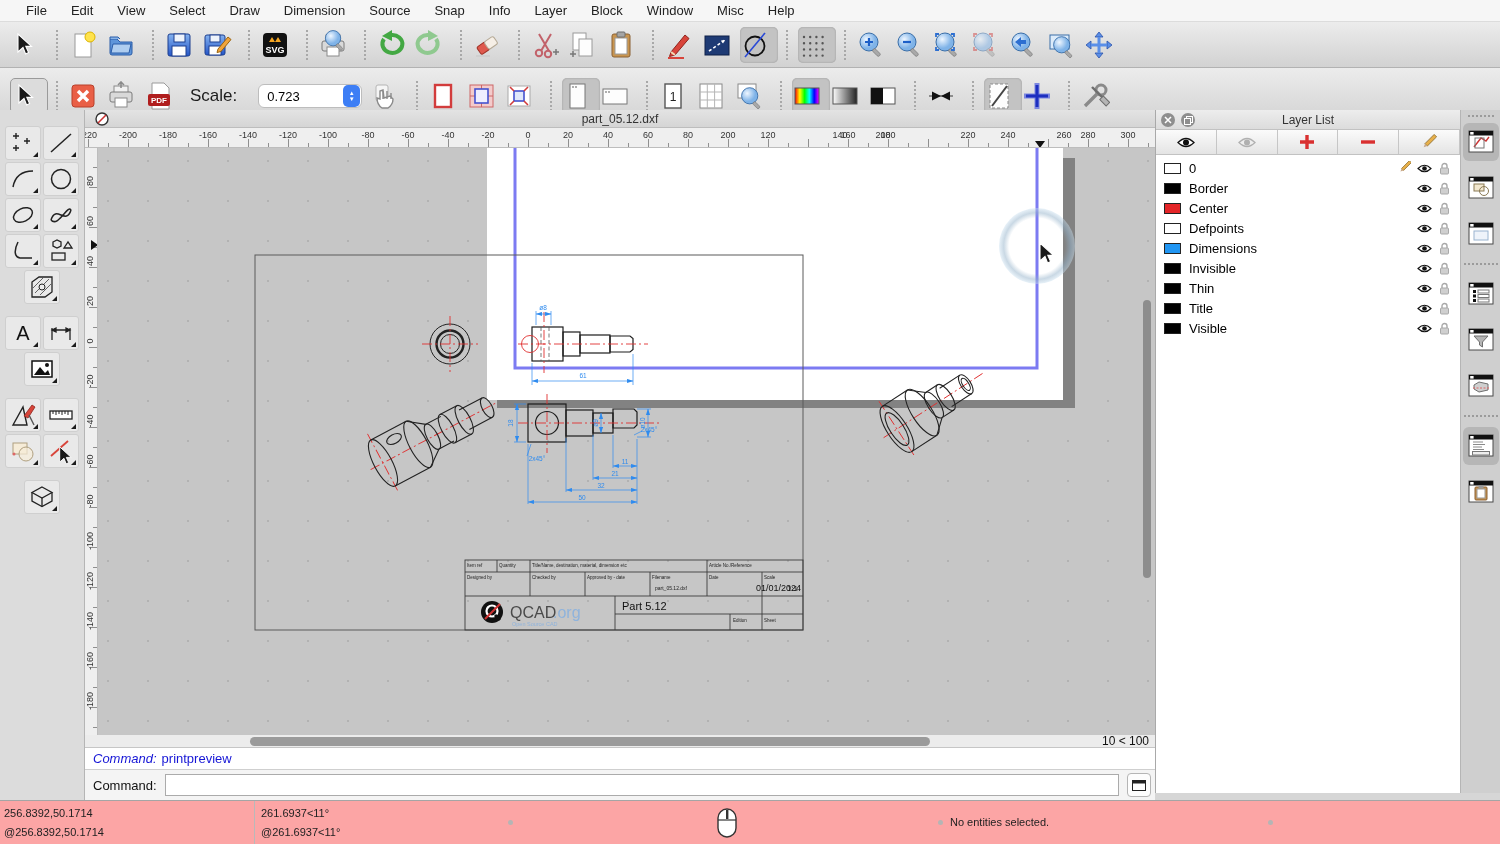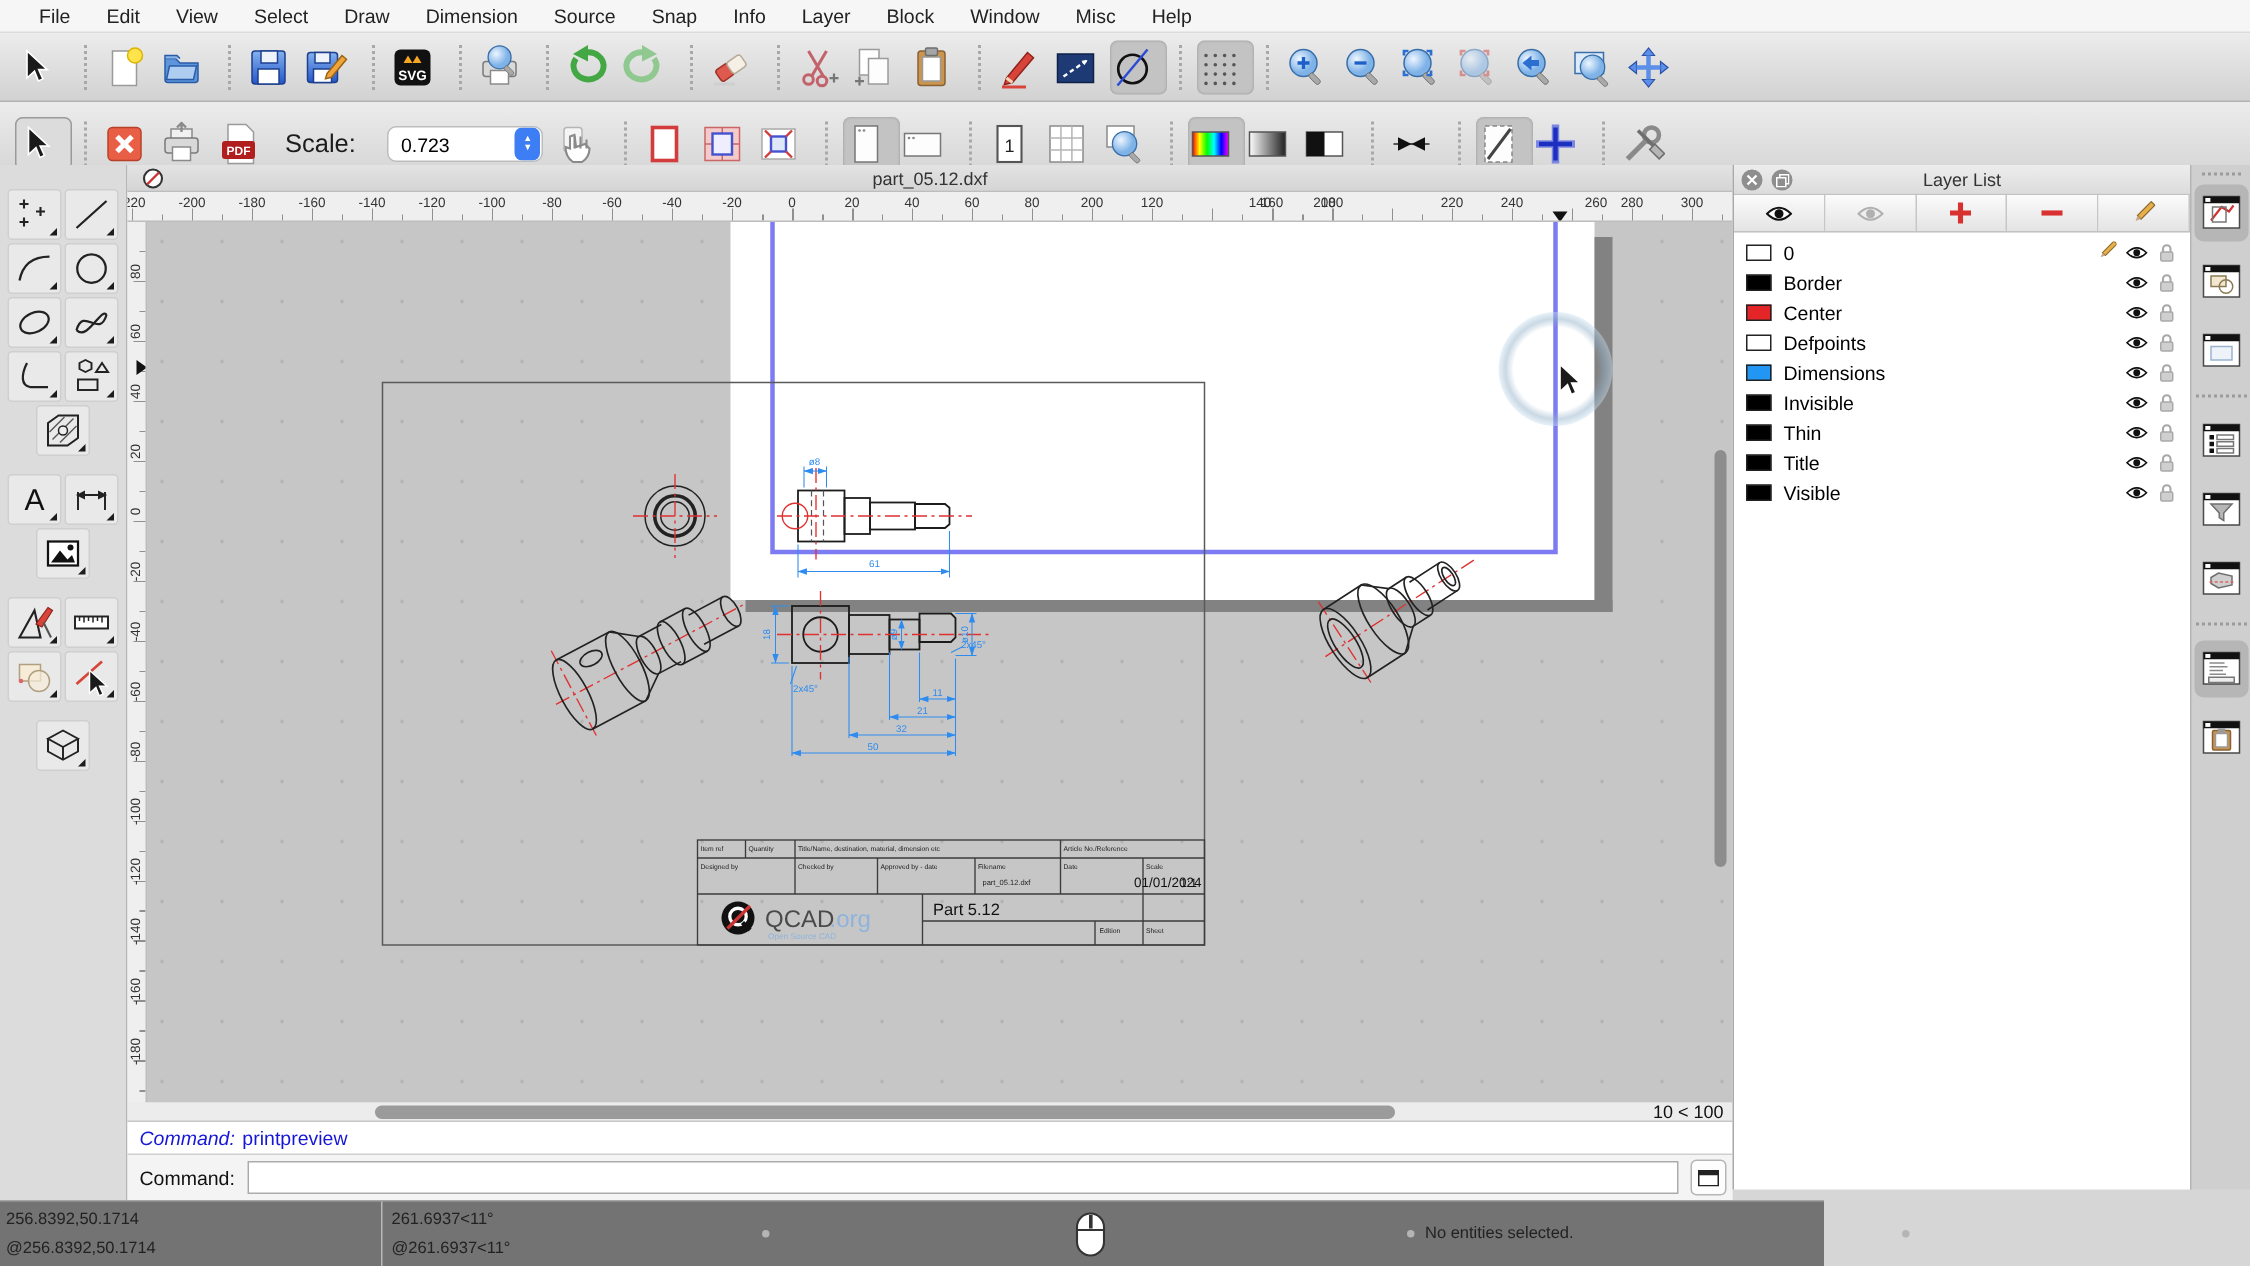--- a/index.html
+++ b/index.html
@@ -72,21 +72,21 @@
   .lsw{width:17px;height:11px;border:1px solid #222;margin-right:8px;flex:0 0 auto;}
   .lname{font-size:13px;color:#000;flex:1;}
   .lic{width:20px;display:flex;justify-content:center;}
   
   #dock{position:absolute;left:1460px;top:110px;width:40px;height:683px;background:#cfcfcf;border-left:1px solid #b5b5b5;display:flex;flex-direction:column;align-items:center;}
   #dock-grip{width:26px;border-top:2px dotted #9b9b9b;margin:5px 0 6px;}
   .dbtn{width:36px;height:38px;border-radius:6px;display:flex;align-items:center;justify-content:center;margin-bottom:8px;}
   .dbtn.on{background:#b6b6b6;}
   .dsep{width:34px;border-top:2px dotted #9b9b9b;margin:2px 0 10px;}
   
-  #statusbar{position:absolute;left:0;top:800px;width:1216px;height:44px;background:#737373;border-top:1px solid #a5a5a5;font-size:11px;color:#222;}
+  #statusbar{position:absolute;left:0;top:800px;width:1500px;height:44px;background:#fca5a5;border-top:1px solid #a5a5a5;font-size:11px;color:#222;}
   #statusbar .coords{position:absolute;top:3px;line-height:19px;}
   #sb-sep{position:absolute;left:254px;top:0;height:44px;border-left:1px solid #b9b9b9;}
   .sbdot{position:absolute;top:19px;width:5px;height:5px;border-radius:50%;background:#b5b5b5;}
   #sb-mouse{position:absolute;left:716px;top:6px;}
   #sb-sel{position:absolute;left:950px;top:15px;}
   svg{display:block;}
 </style>
 </head>
 <body>
 

